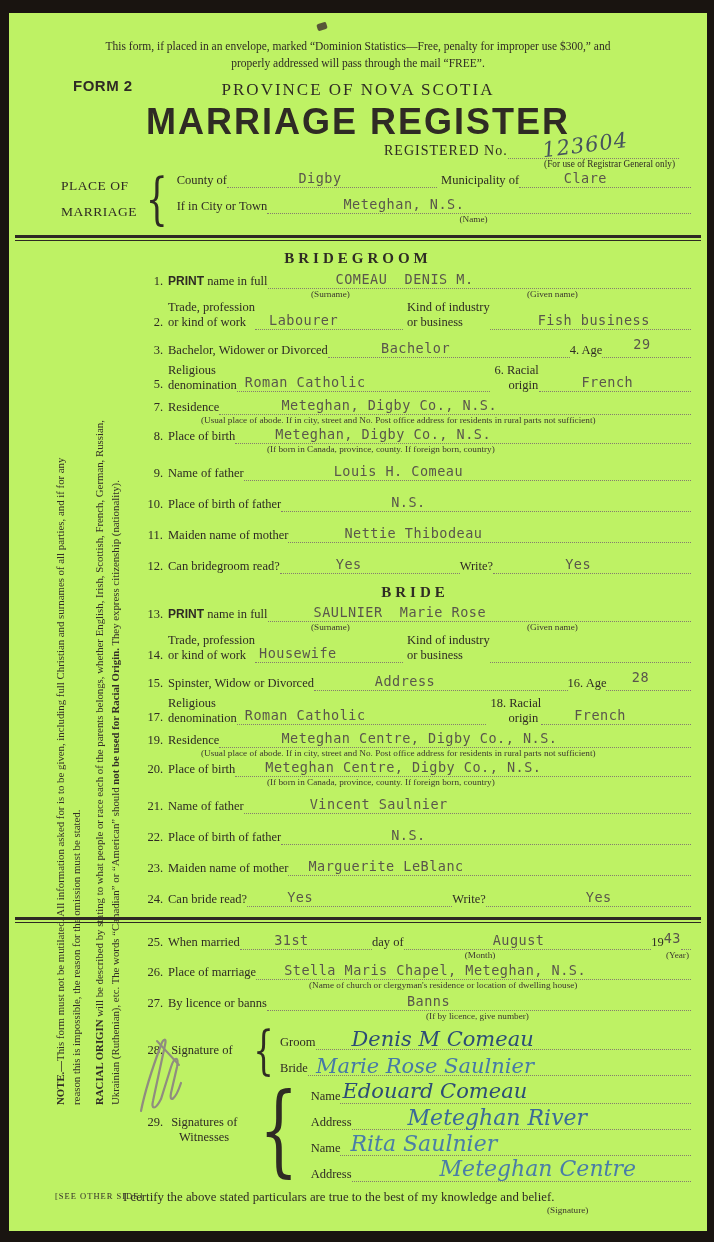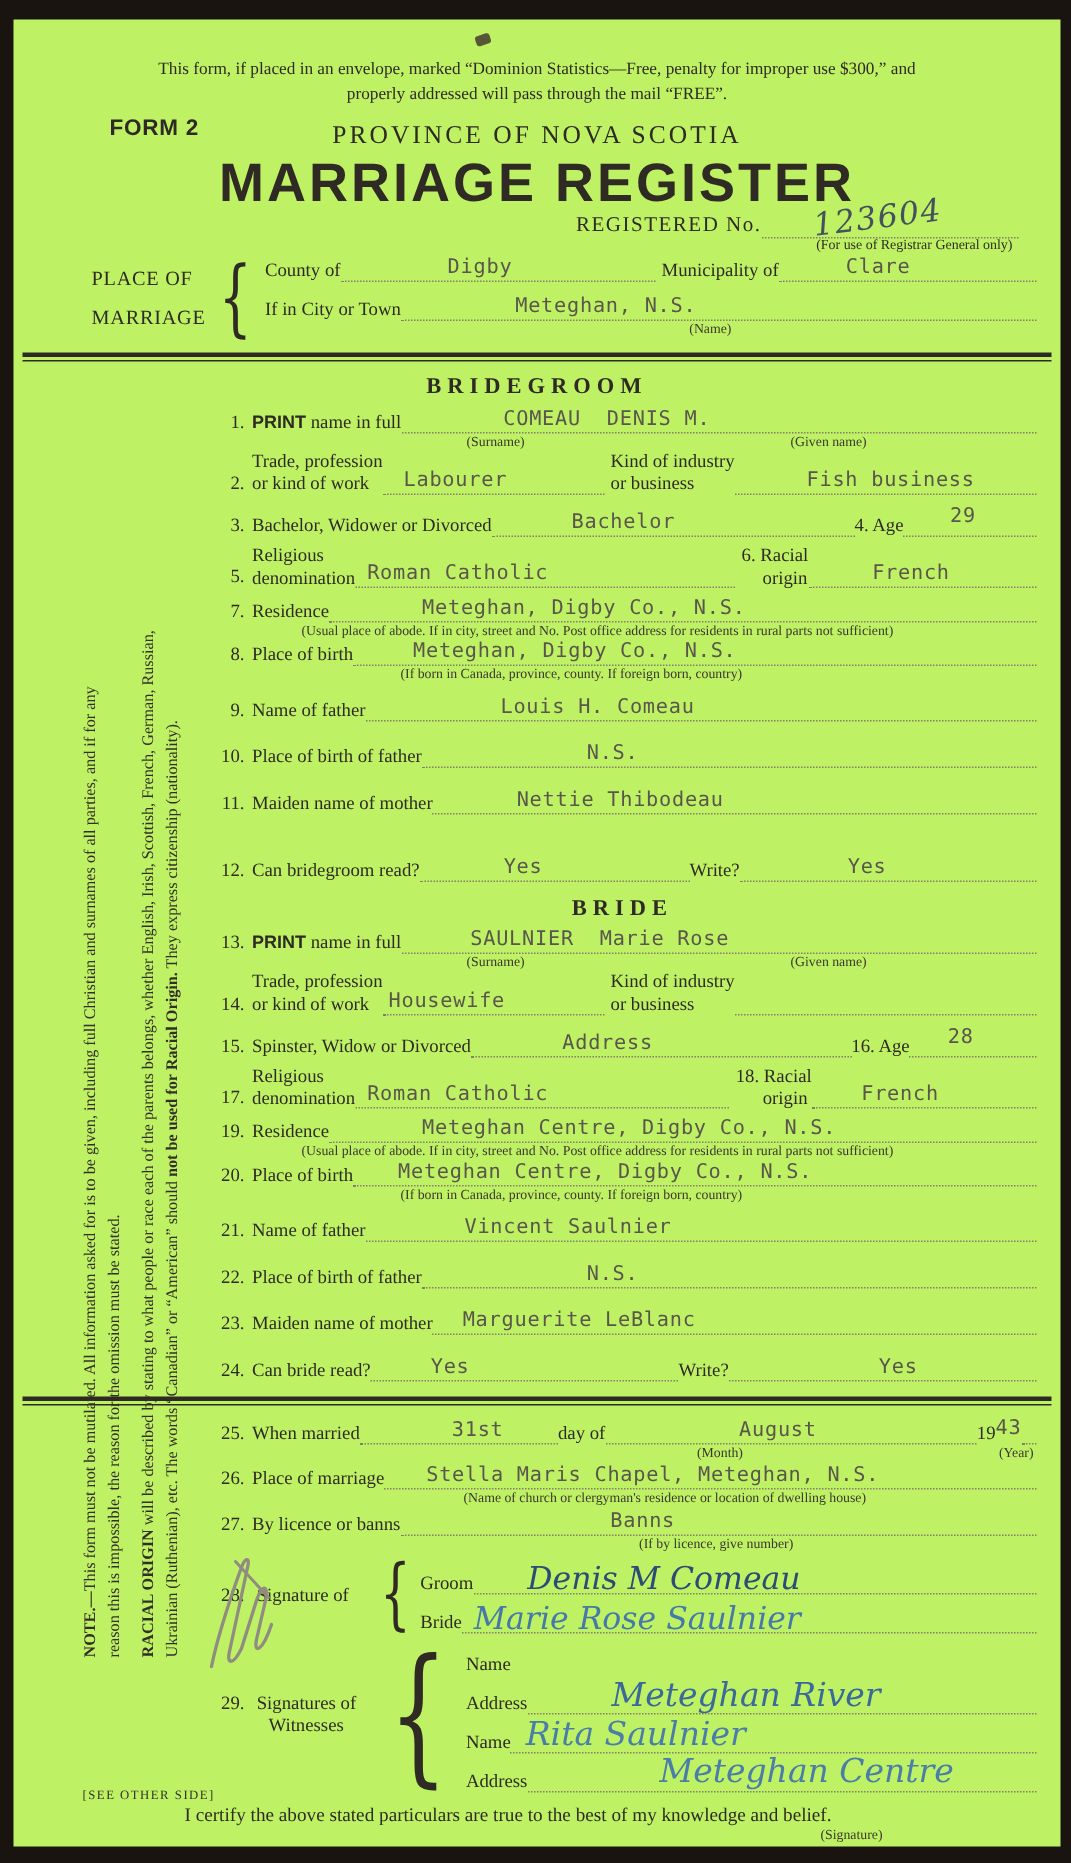--- a/index.html
+++ b/index.html
@@ -208,21 +208,21 @@
     </div>
 
     <div class="row" style="margin-top:16px;">
       <span class="num">11.</span>
       <span class="lbl">Maiden name of mother</span>
       <span class="fill" style="flex:1;">
         <span class="typed" style="left:56px;">Nettie Thibodeau</span>
       </span>
     </div>
 
-    <div class="row" style="margin-top:30px;">
+    <div class="row" style="margin-top:16px;">
       <span class="num">12.</span>
       <span class="lbl">Can bridegroom read?</span>
       <span class="fill" style="flex:1;">
         <span class="typed" style="left:56px;">Yes</span>
       </span>
       <span class="lbl">Write?</span>
       <span class="fill" style="flex:1.1;">
         <span class="typed" style="left:72px;">Yes</span>
       </span>
     </div>
@@ -328,21 +328,21 @@
   </div>
 
   <div class="rule2" style="margin-top:10px;"></div>
 
   <div class="fbody">
 
     <div class="row" style="margin-top:10px;">
       <span class="num">25.</span>
       <span class="lbl">When married</span>
       <span class="fill" style="flex:0.8;">
-        <span class="typed" style="left:26%;margin-left:27px;">31st</span>
+        <span class="typed" style="left:26%;">31st</span>
       </span>
       <span class="lbl">day of</span>
       <span class="fill" style="flex:1.5;">
         <span class="typed" style="left:36%;">August</span>
       </span>
       <span class="lbl" style="position:relative;">
         <span>19</span><span class="typed" style="position:relative;bottom:3px;left:0;">43</span>
       </span>
       <span class="fill" style="width:10px;"></span>
     </div>
@@ -398,20 +398,23 @@
     <div style="display:flex;align-items:center;margin-top:2px;">
       <div style="width:108px;font-size:12.5px;flex:none;line-height:1.2;">
         <span class="num" style="display:inline-block;">29.</span>
         <span>Signatures of</span><br>
         <span style="margin-left:40px;">Witnesses</span>
       </div>
       <div class="brace" style="font-size:100px;">{</div>
       <div style="flex:1;">
         <div class="sigline">
           <span class="siglbl">Name</span>
+          <span class="fill" style="flex:1;height:22px;">
+            <span class="script" style="left:2px;bottom:0;font-size:21px;color:#2c4c77;">Edouard Comeau</span>
+          </span>
         </div>
         <div class="sigline">
           <span class="siglbl">Address</span>
           <span class="fill" style="flex:1;height:22px;">
             <span class="script" style="left:56px;bottom:-1px;font-size:22px;color:#3b6a99;">Meteghan River</span>
           </span>
         </div>
         <div class="sigline">
           <span class="siglbl">Name</span>
           <span class="fill" style="flex:1;height:22px;">

